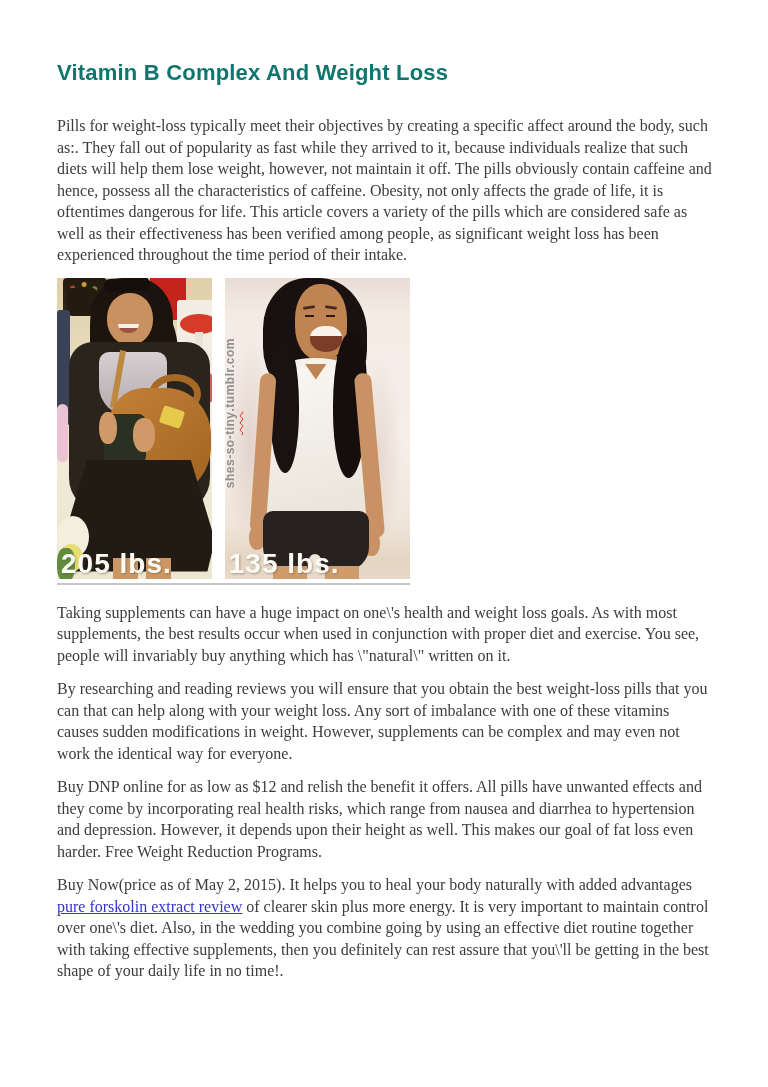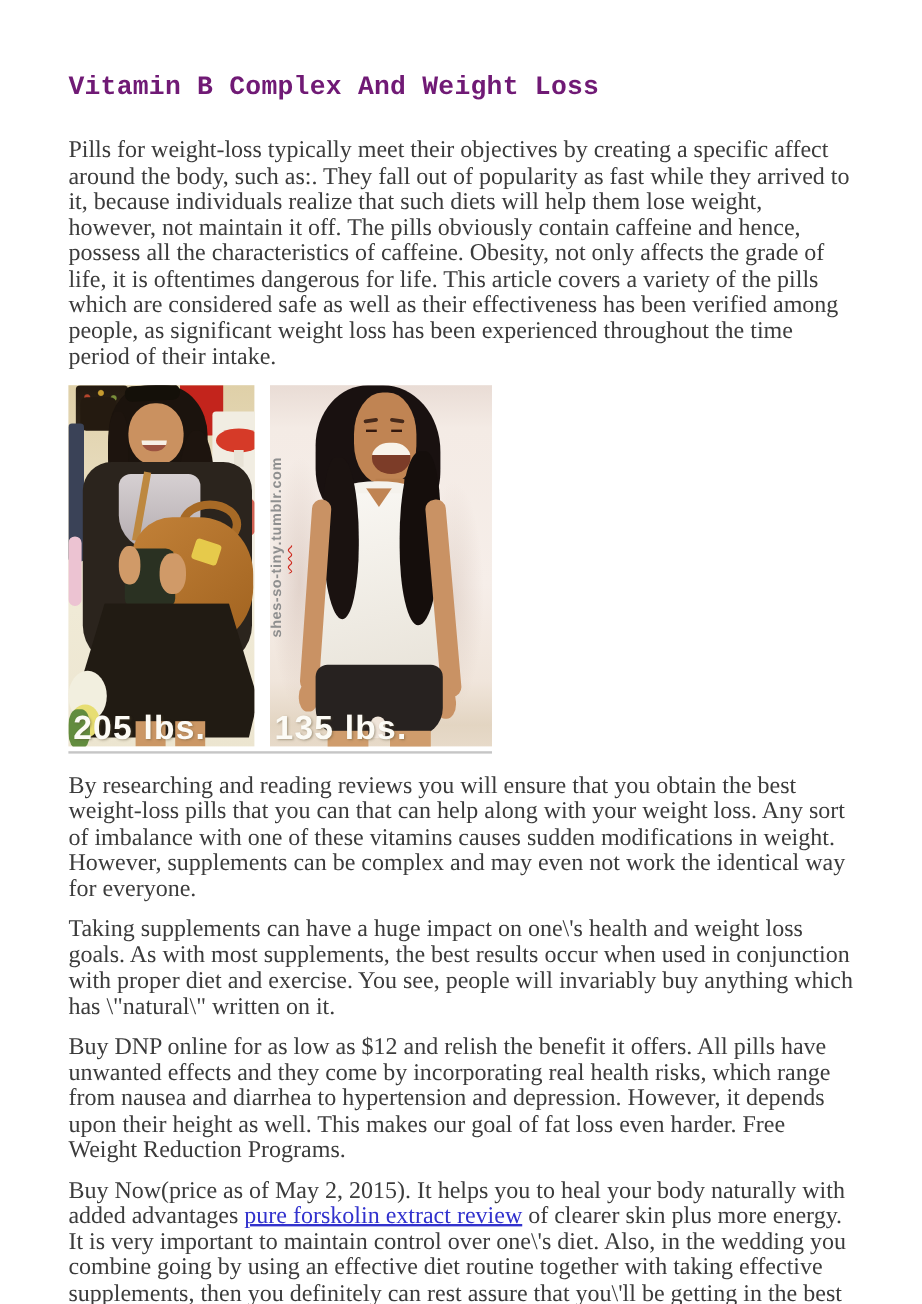--- a/index.html
+++ b/index.html
@@ -3,27 +3,27 @@
 <meta charset="utf-8">
 <style>
   * { box-sizing: border-box; }
   html, body { margin: 0; padding: 0; background: #ffffff; }
   .page {
     width: 768px; height: 1087px; margin: 0 auto; background: #fff;
     padding: 59px 57px 0 57px; overflow: hidden; position: relative;
     font-family: "Liberation Serif", serif;
   }
   h1.title {
-    font-family: Liberation Mono, monospace; font-weight: 700;
-    font-size: 22px; line-height: 27px; color: #701a75;
+    font-family: Liberation Sans, sans-serif; font-weight: 700;
+    font-size: 22px; line-height: 27px; color: #0f766e;
     margin: 0 0 29px 0; letter-spacing: 0.2px;
   }
   p.body-text {
     font-family: "Liberation Serif", serif;
-    font-size: 20px; line-height: 21.5px; color: #3c3c3c;
+    font-size: 16px; line-height: 21.5px; color: #3c3c3c;
     margin: 0 0 12px 0; width: 656px; text-align: left;
   }
   a.inline-link { color: #3232cd; text-decoration: underline; cursor: pointer; }
 
   
   .figure-wrap {
     width: 353px; margin: 8px 0 17px 0;
     padding-bottom: 4px; border-bottom: 2px solid #c6c6c6;
     position: relative;
   }
@@ -190,21 +190,21 @@
         <div class="a-leggap"></div>
         <div class="a-leg1"></div>
         <div class="a-leg2"></div>
         <div class="weight-label">135 lbs.</div>
       </div>
 
     </div>
     <div class="watermark"><span>shes-so-</span><span class="wm-highlight">tiny</span><span>.tumblr.com</span></div>
   </div>
 
+  <p class="body-text">Taking supplements can have a huge impact on one\'s health and weight loss goals. As with most supplements, the best results occur when used in conjunction with proper diet and exercise. You see, people will invariably buy anything which has \"natural\" written on it.</p>
+
   <p class="body-text">By researching and reading reviews you will ensure that you obtain the best weight-loss pills that you can that can help along with your weight loss. Any sort of imbalance with one of these vitamins causes sudden modifications in weight. However, supplements can be complex and may even not work the identical way for everyone.</p>
 
-  <p class="body-text">Taking supplements can have a huge impact on one\'s health and weight loss goals. As with most supplements, the best results occur when used in conjunction with proper diet and exercise. You see, people will invariably buy anything which has \"natural\" written on it.</p>
-
   <p class="body-text">Buy DNP online for as low as $12 and relish the benefit it offers. All pills have unwanted effects and they come by incorporating real health risks, which range from nausea and diarrhea to hypertension and depression. However, it depends upon their height as well. This makes our goal of fat loss even harder. Free Weight Reduction Programs.</p>
 
   <p class="body-text"><span>Buy Now(price as of May 2, 2015). It helps you to heal your body naturally with added advantages </span><a class="inline-link" href="#">pure forskolin extract review</a><span> of clearer skin plus more energy. It is very important to maintain control over one\'s diet. Also, in the wedding you combine going by using an effective diet routine together with taking effective supplements, then you definitely can rest assure that you\'ll be getting in the best shape of your daily life in no time!.</span></p>
 
 </div>
 
 </body></html>

